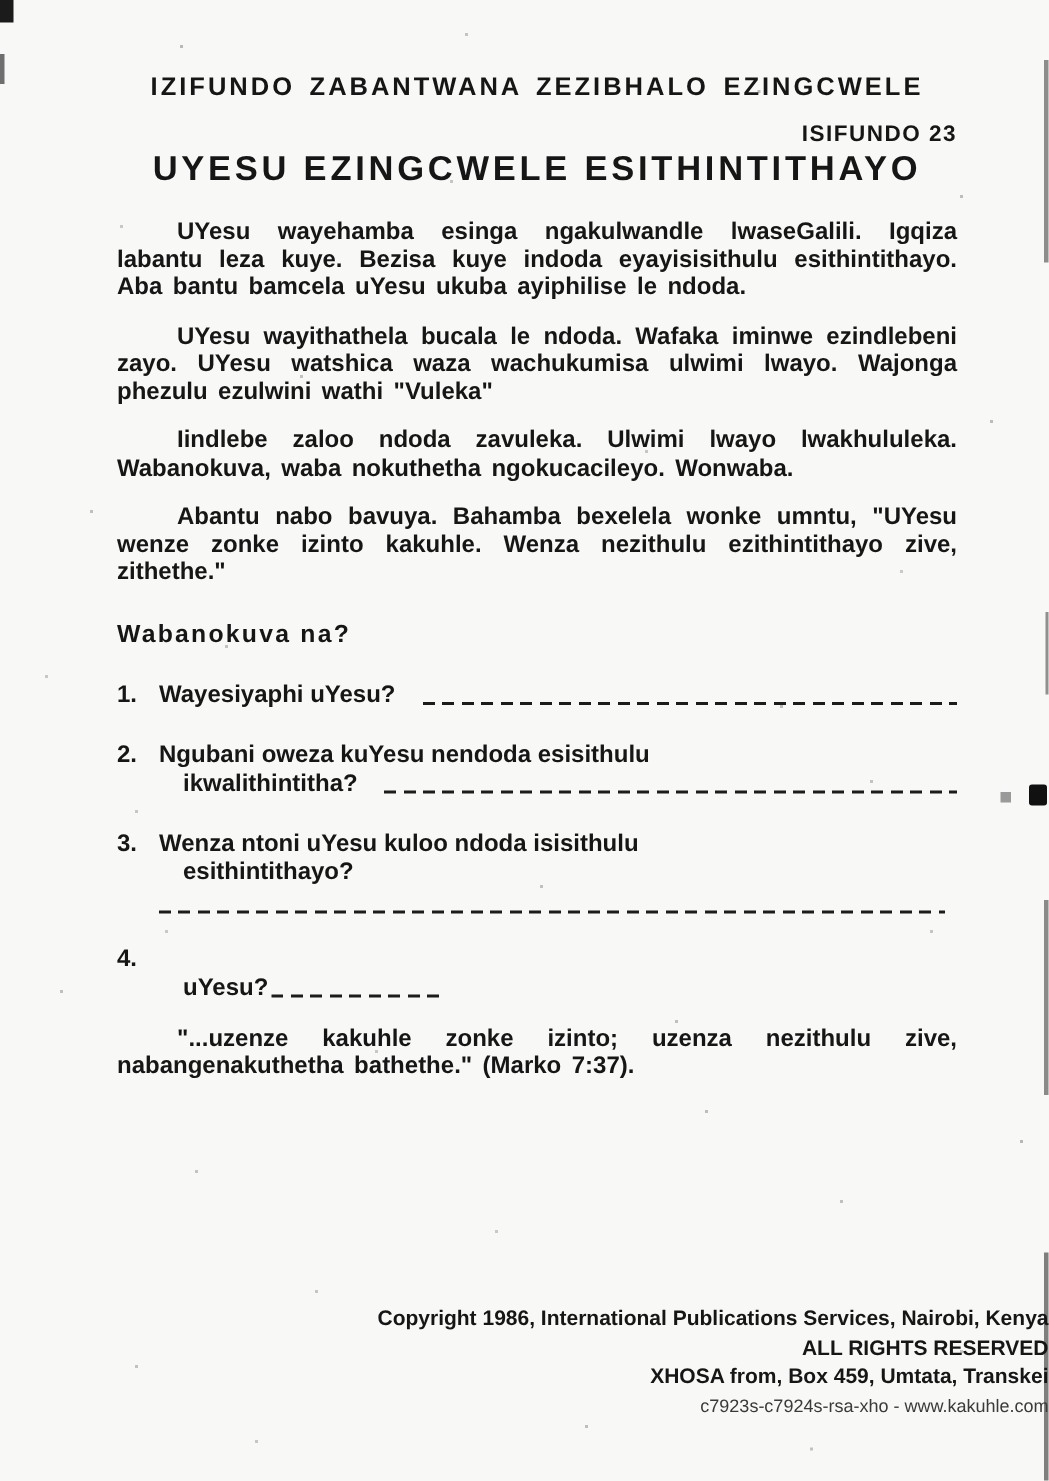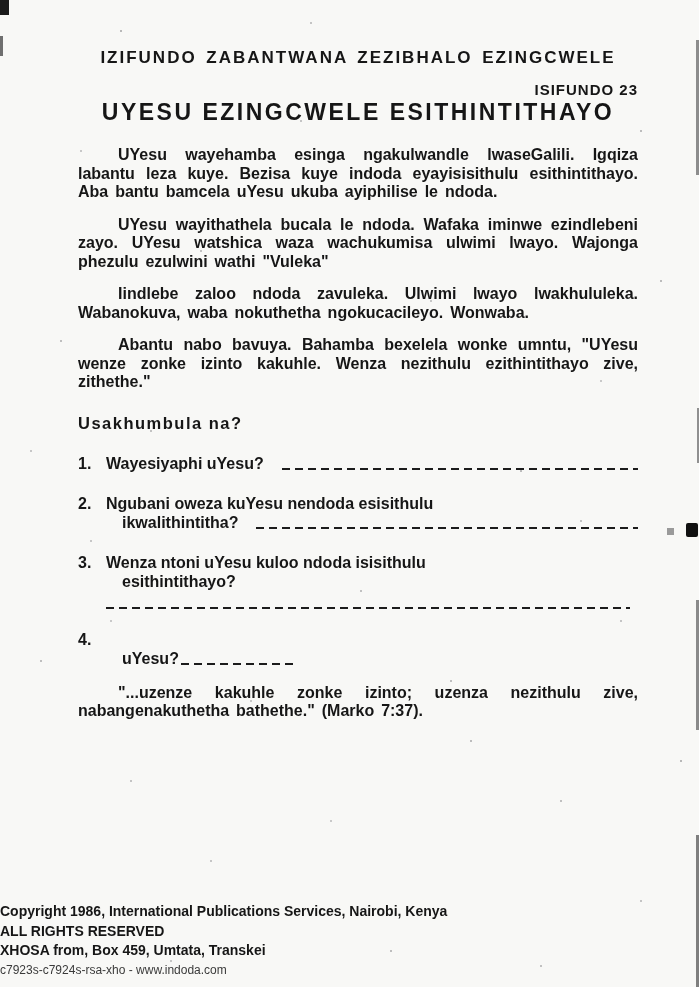--- a/index.html
+++ b/index.html
@@ -100,22 +100,22 @@
   .verse-text {
     font-size: 16px;
     line-height: 18.5px;
     text-align: justify;
     text-indent: 40px;
     word-spacing: 2.5px;
     margin-top: 16px;
   }
   .footer {
     position: absolute;
-    left: 0; right: 0; top: 902px;
-    text-align: left;
+    left: 0; right: 0; top: 869px;
+    text-align: right;
     font-weight: 700;
   }
   .footer-line { font-size: 14px; line-height: 19.5px; }
   .footer-code { font-size: 12px; font-weight: 400; color: #3a3a3a; margin-top: 2px; }
 </style>
 </head>
 <body>
 
 <div class="speckles"></div>
 <div class="artifact a-top-left"></div>
@@ -131,21 +131,21 @@
 
   <div class="series-title">IZIFUNDO ZABANTWANA ZEZIBHALO EZINGCWELE</div>
   <div class="lesson-label">ISIFUNDO 23</div>
   <div class="main-title">UYESU EZINGCWELE ESITHINTITHAYO</div>
 
   <p class="body-para">UYesu wayehamba esinga ngakulwandle lwaseGalili. Igqiza labantu leza kuye. Bezisa kuye indoda eyayisisithulu esithintithayo. Aba bantu bamcela uYesu ukuba ayiphilise le ndoda.</p>
   <p class="body-para">UYesu wayithathela bucala le ndoda. Wafaka iminwe ezindlebeni zayo. UYesu watshica waza wachukumisa ulwimi lwayo. Wajonga phezulu ezulwini wathi "Vuleka"</p>
   <p class="body-para">Iindlebe zaloo ndoda zavuleka. Ulwimi lwayo lwakhululeka. Wabanokuva, waba nokuthetha ngokucacileyo. Wonwaba.</p>
   <p class="body-para">Abantu nabo bavuya. Bahamba bexelela wonke umntu, "UYesu wenze zonke izinto kakuhle. Wenza nezithulu ezithintithayo zive, zithethe."</p>
 
-  <div class="section-heading">Usakhumbula na?</div>
+  <div class="section-heading">Wabanokuva na?</div>
 
   <div class="question">
     <div class="q-row">
       <span class="q-num">1.</span>
       <span class="q-text">Wayesiyaphi uYesu?</span>
       <span class="dashed-blank"></span>
     </div>
   </div>
 
   <div class="question">
@@ -181,14 +181,14 @@
   </div>
 
   <p class="verse-text">"...uzenze kakuhle zonke izinto; uzenza nezithulu zive, nabangenakuthetha bathethe." (Marko 7:37).</p>
 
 </div>
 
 <div class="footer">
   <div class="footer-line">Copyright 1986, International Publications Services, Nairobi, Kenya</div>
   <div class="footer-line">ALL RIGHTS RESERVED</div>
   <div class="footer-line">XHOSA from, Box 459, Umtata, Transkei</div>
-  <div class="footer-code">c7923s-c7924s-rsa-xho - www.indoda.com</div>
+  <div class="footer-code">c7923s-c7924s-rsa-xho - www.kakuhle.com</div>
 </div>
 
 </body></html>

